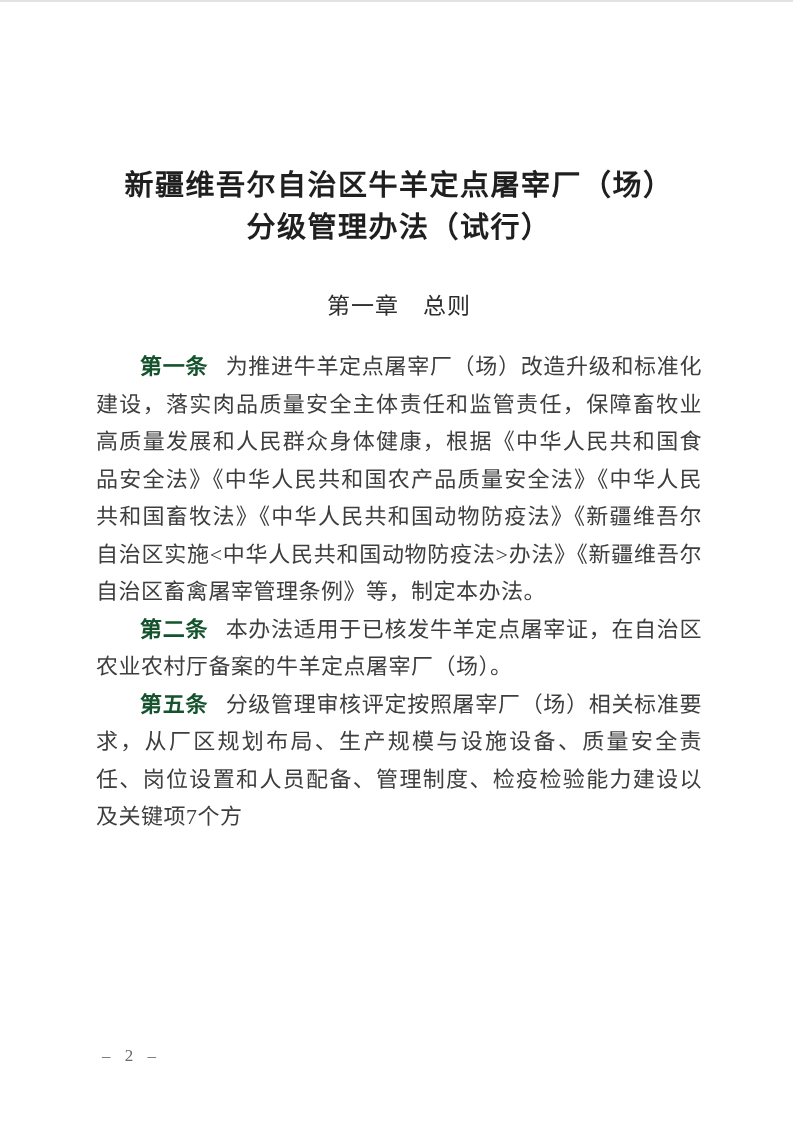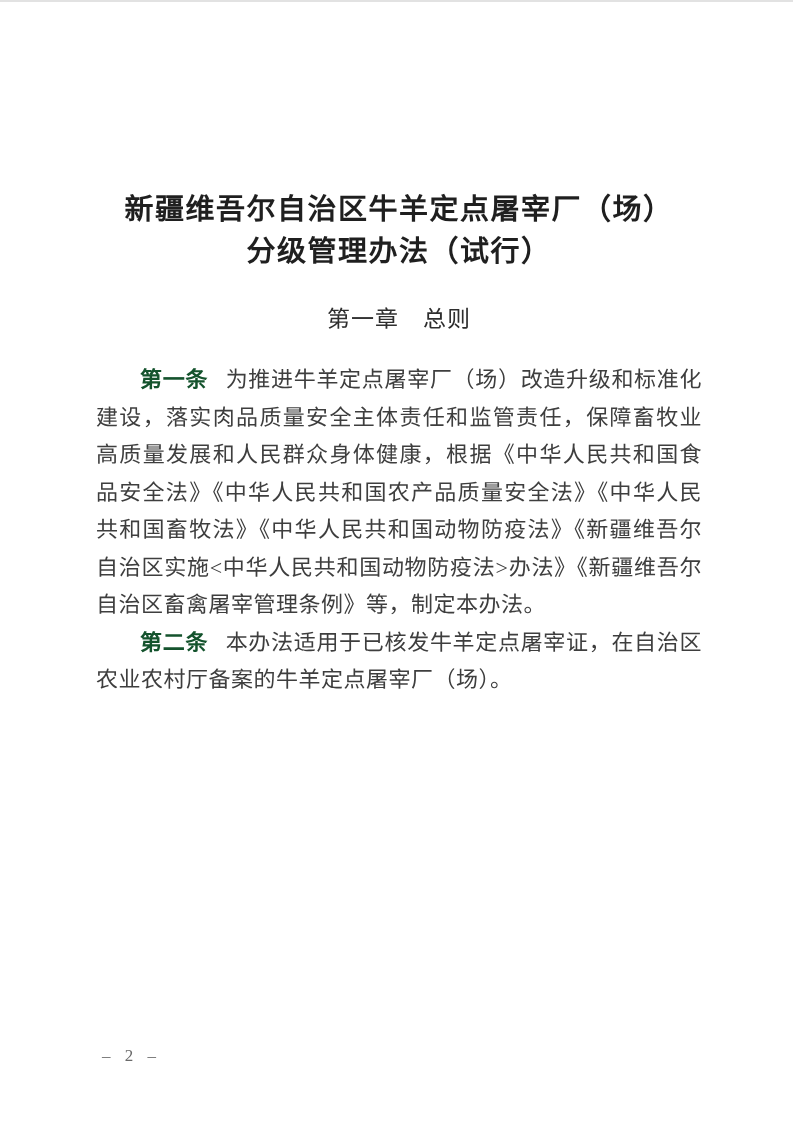--- a/index.html
+++ b/index.html
@@ -19,34 +19,34 @@
     position: absolute;
     top: 0;
     left: 0;
     width: 100%;
     height: 2px;
     background: #e2e2e2;
   }
   .doc {
     position: absolute;
     left: 96px;
-    top: 188px;
+    top: 164px;
     width: 606px;
   }
   .title {
     margin: 0;
     text-align: center;
     font-size: 29px;
     font-weight: 700;
     line-height: 42px;
     letter-spacing: 1.5px;
     color: #1f1f1f;
   }
   .chapter {
-    margin-top: 33px;
+    margin-top: 44px;
     text-align: center;
     font-size: 23px;
     line-height: 30px;
     letter-spacing: 1px;
     color: #2e2e2e;
   }
   .body-text {
     margin-top: 26px;
     font-size: 22px;
     line-height: 37.5px;
@@ -93,20 +93,23 @@
       <p class="article">
         <span class="label">第一条</span><span>为推进牛羊定点屠宰厂（场）改造升级和标准化建设，落实肉品质量安全主体责任和监管责任，保障畜牧业高质量发展和人民群众身体健康，根据《中华人民共和国食品安全法》《中华人民共和国农产品质量安全法》《中华人民共和国畜牧法》《中华人民共和国动物防疫法》《新疆维吾尔自治区实施&lt;中华人民共和国动物防疫法&gt;办法》《新疆维吾尔自治区畜禽屠宰管理条例》等，制定本办法。</span>
       </p>
 
       <p class="article">
         <span class="label">第二条</span><span>本办法适用于已核发牛羊定点屠宰证，在自治区农业农村厅备案的牛羊定点屠宰厂（场）。</span>
       </p>
 
 
 
+      <p class="article">
+        <span class="label">第五条</span><span>分级管理审核评定按照屠宰厂（场）相关标准要求，从厂区规划布局、生产规模与设施设备、质量安全责任、岗位设置和人员配备、管理制度、检疫检验能力建设以及关键项7个方</span>
+      </p>
 
     </div>
 
   </div>
 
   <div class="page-number">– 2 –</div>
 
 </div>
 
 </body></html>

